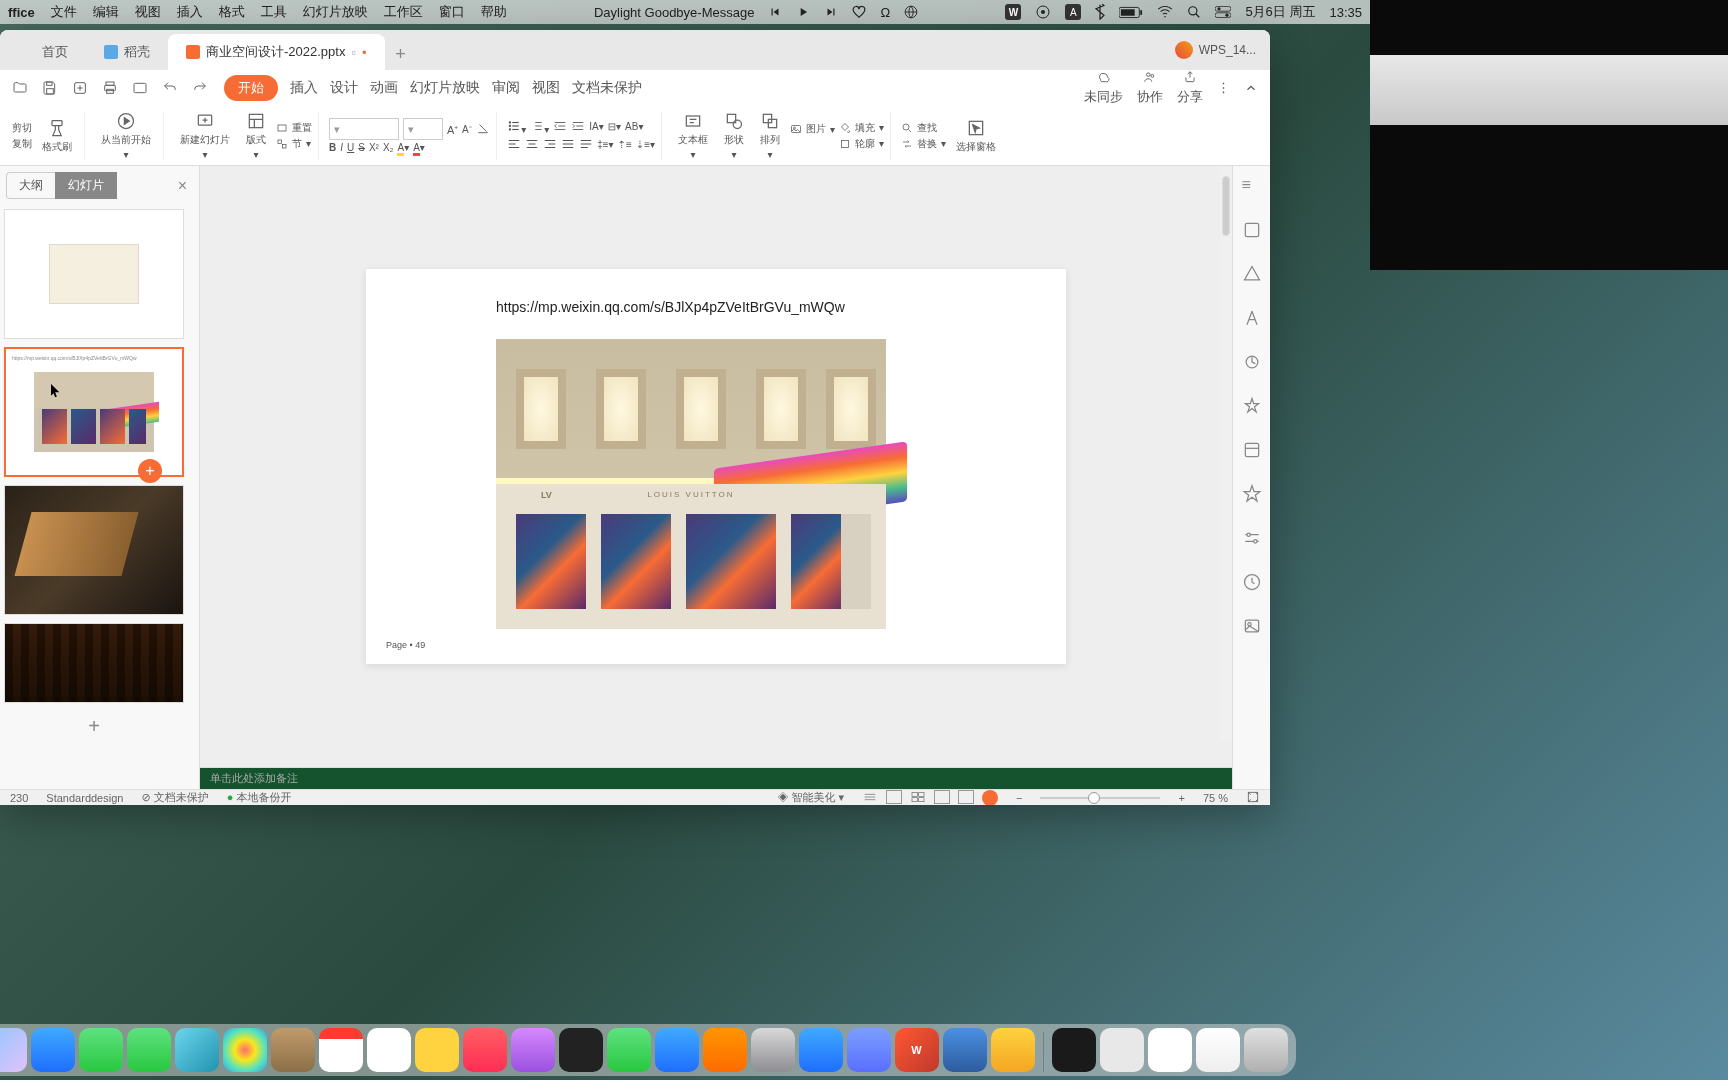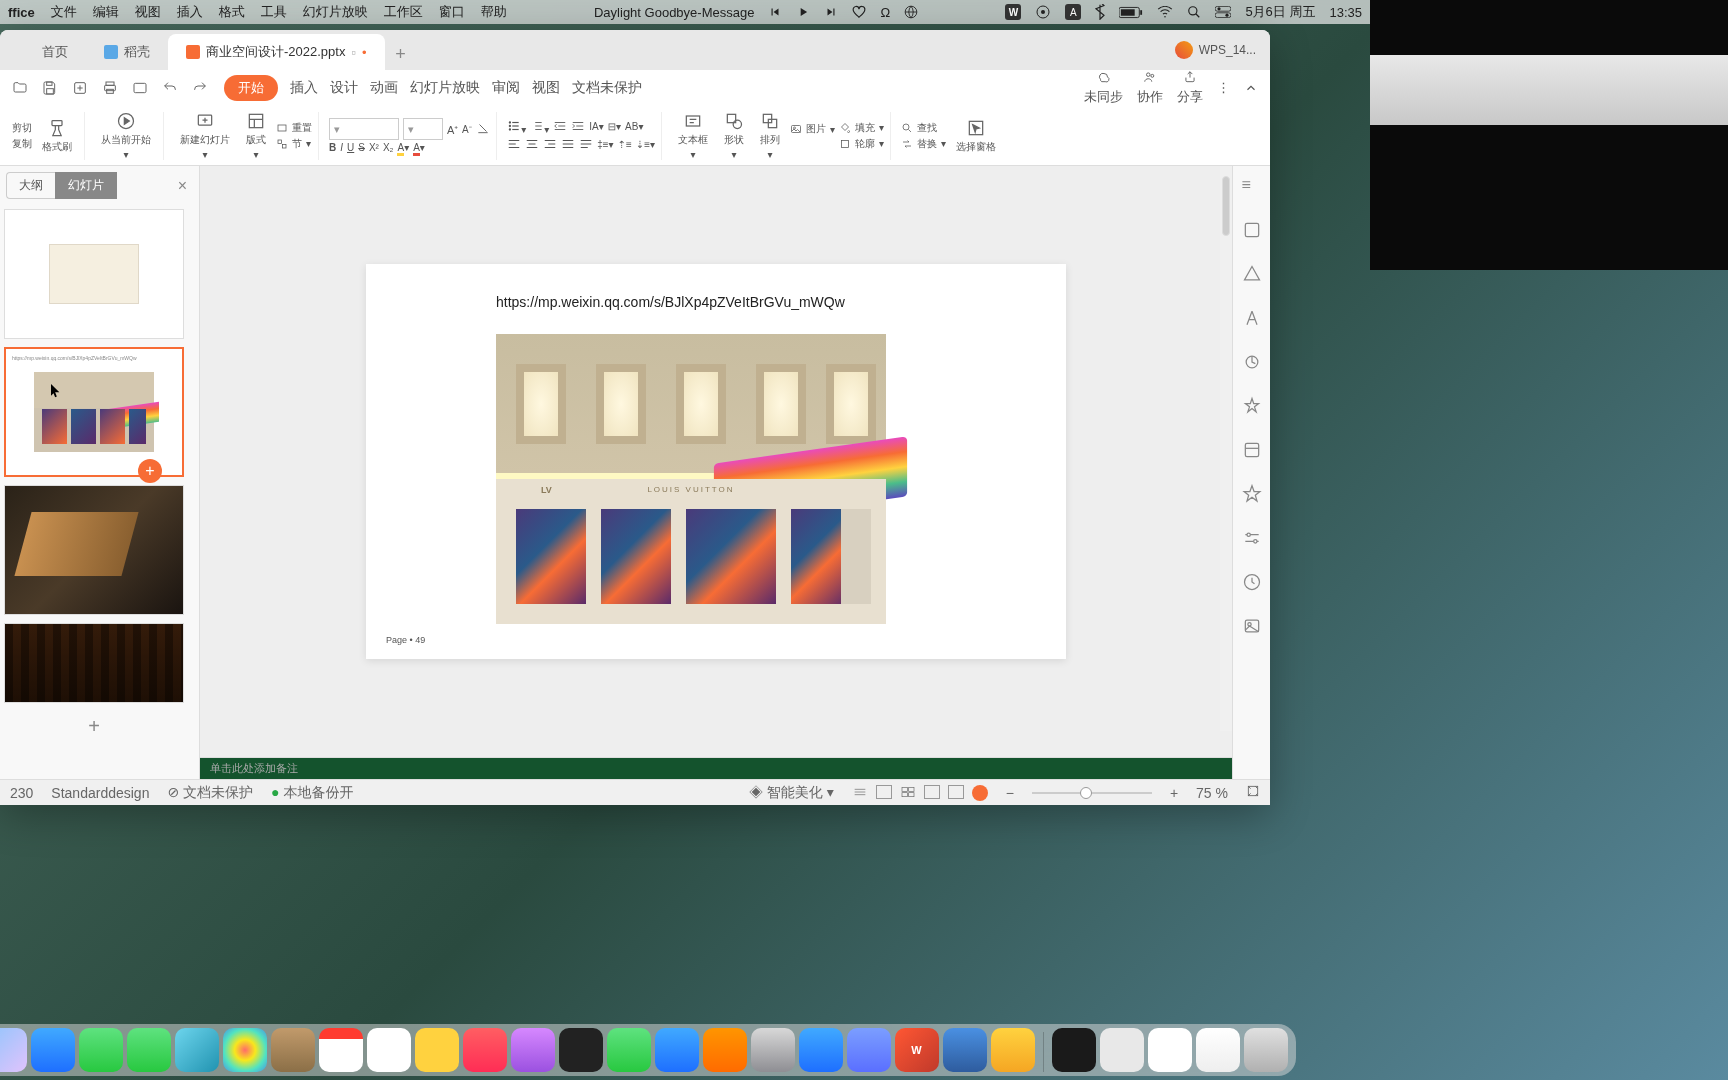--- a/index.html
+++ b/index.html
@@ -88,21 +88,21 @@
 .shop-window.w4 { left: 295px; width: 55px; }
 .door { position: absolute; bottom: 20px; right: 15px; width: 30px; height: 95px; background: #d8d0c0; }
 .page-num { position: absolute; bottom: 14px; left: 20px; font-size: 9px; color: #555; font-weight: 500; }
 
 .notes-area { height: 22px; background: #14532d; border-top: 1px solid #ddd; padding: 3px 10px; font-size: 11px; color: #aaa; }
 
 .right-sidebar { width: 38px; background: #f8f8f8; border-left: 1px solid #ddd; display: flex; flex-direction: column; align-items: center; padding-top: 30px; gap: 24px; }
 .right-sidebar .ricon { width: 20px; height: 20px; color: #888; cursor: pointer; }
 
 
-.statusbar { height: 26px; background: #f0f0f0; border-top: 1px solid #ddd; display: flex; align-items: center; padding: 0 10px; font-size: 14px; color: #666; gap: 18px; }
+.statusbar { height: 16px; background: #f0f0f0; border-top: 1px solid #ddd; display: flex; align-items: center; padding: 0 10px; font-size: 11px; color: #666; gap: 18px; }
 .statusbar .spacer { flex: 1; }
 .statusbar .view-icons { display: flex; gap: 8px; }
 .statusbar .view-icons span { width: 16px; height: 14px; border: 1px solid #999; display: inline-block; cursor: pointer; }
 .statusbar .view-icons .play { border: none; width: 16px; height: 16px; border-radius: 50%; background: #f76c35; position: relative; }
 .statusbar .zoom-slider { width: 120px; height: 2px; background: #ccc; position: relative; }
 .statusbar .zoom-slider .knob { position: absolute; left: 40%; top: -5px; width: 12px; height: 12px; border-radius: 50%; background: #fff; border: 1px solid #999; }
 
 
 .dock { position: absolute; bottom: 4px; left: 0; width: 1270px; display: flex; justify-content: center; }
 .dock-inner { background: rgba(220,220,220,0.5); backdrop-filter: blur(30px); border-radius: 18px; padding: 4px 8px; display: flex; gap: 4px; align-items: flex-end; }

